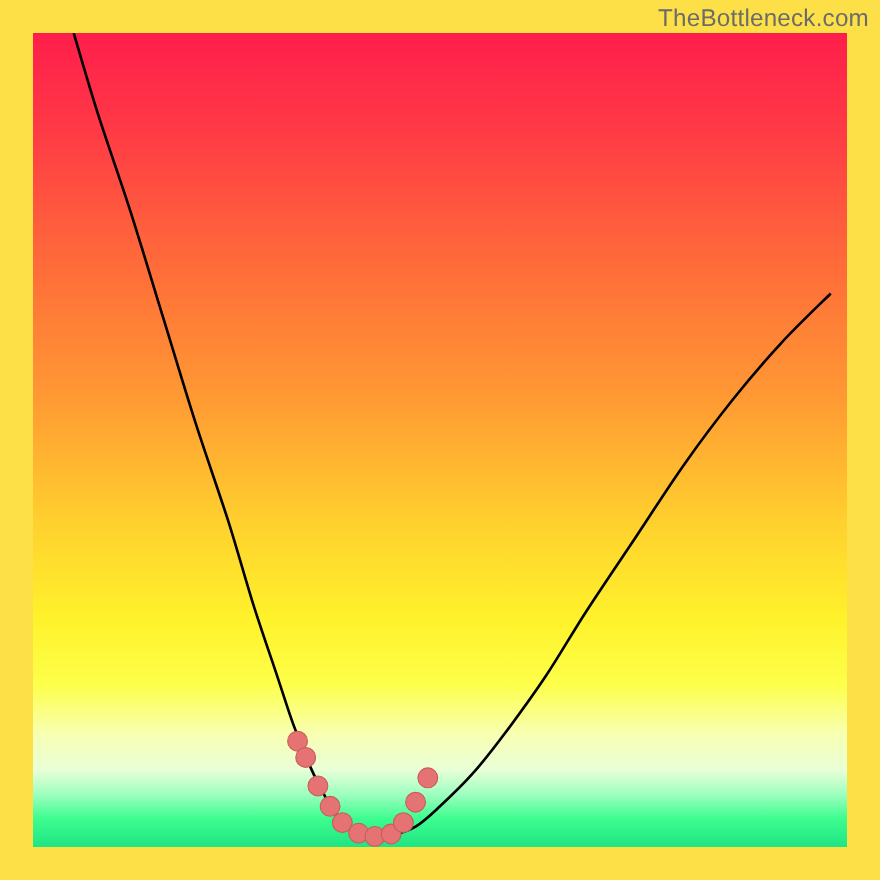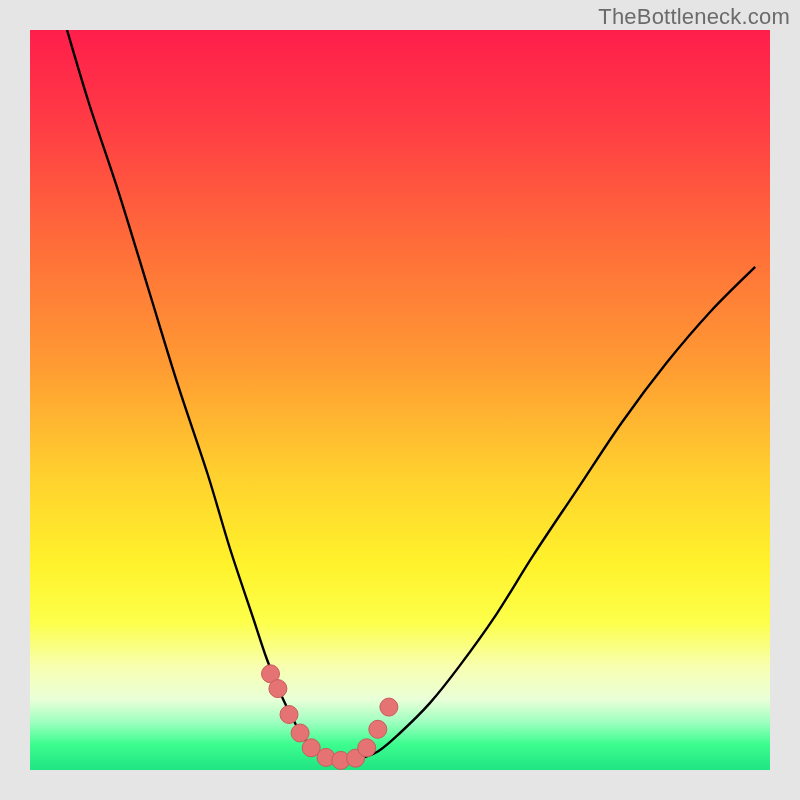--- a/index.html
+++ b/index.html
@@ -7,21 +7,21 @@
     padding: 0;
     width: 800px;
     height: 800px;
     overflow: hidden;
     background: #000;
     font-family: Arial, Helvetica, sans-serif;
   }
   .frame {
     position: absolute;
     inset: 0;
-    background: #e5e5e5;
+    background: #fde047;
   }
   .plot-area {
     position: absolute;
     left: 30px;
     top: 30px;
     width: 740px;
     height: 740px;
     overflow: hidden;
   }
   .gradient-bg {

